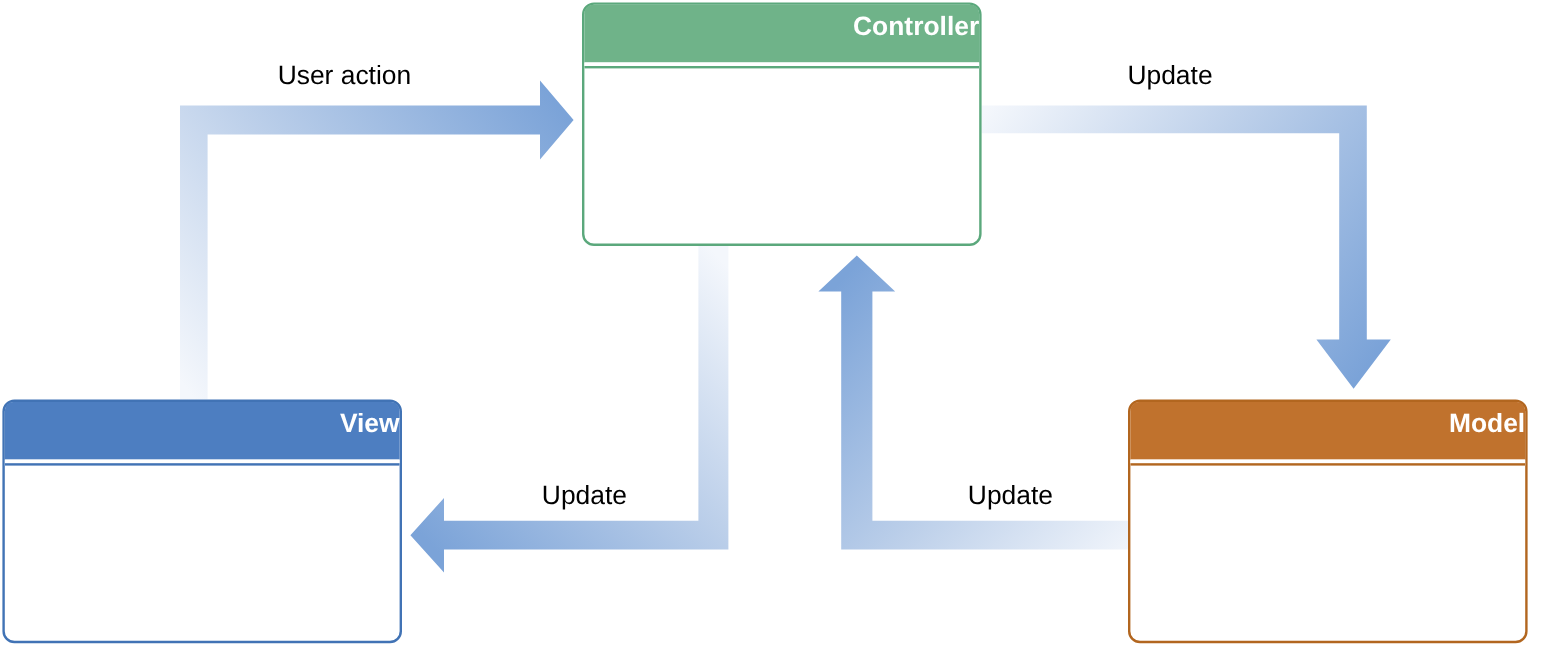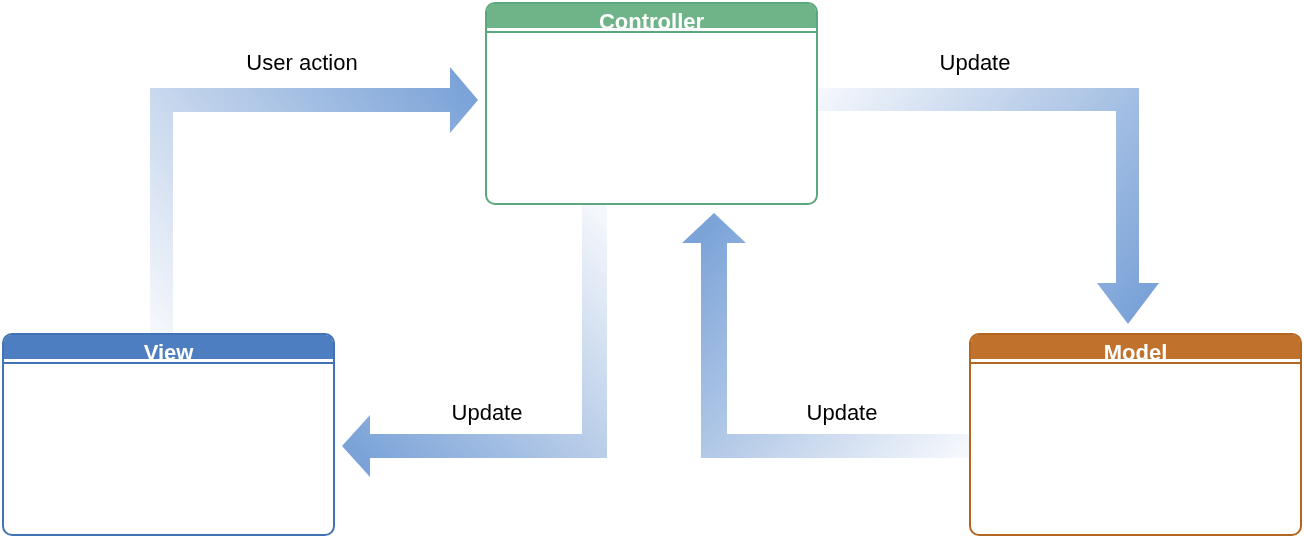--- a/index.html
+++ b/index.html
@@ -19,45 +19,45 @@
   .node {
     position: absolute;
     box-sizing: border-box;
     width: 333px;
     height: 203px;
     background: #ffffff;
     border: 2px solid var(--border);
     border-radius: 10px;
   }
   .node-header {
-    height: 24px;
+    height: 48px;
     line-height: 36px;
     background: var(--header);
     border-radius: 7px 7px 0 0;
-    text-align: center;
+    text-align: right;
     color: #ffffff;
     font-size: 22px;
     font-weight: bold;
   }
   .node-divider {
     height: 3px;
     background: #ffffff;
     border-bottom: 2px solid var(--border);
   }
   .node--controller { --border: #5ba87c; --header: #6fb389; left: 485px; top: 2px; }
   .node--view       { --border: #4173b5; --header: #4d7ec1; left: 2px;   top: 333px; }
-  .node--model      { --border: #b2661f; --header: #c0722d; left: 969px; top: 333px; }
+  .node--model      { --border: #b2661f; --header: #c0722d; left: 940px; top: 333px; }
   .edge-label {
     position: absolute;
     transform: translateX(-50%);
     font-size: 22px;
     color: #000000;
     white-space: nowrap;
   }
-  .edge-label--user-action   { left: 302px; top: 50px; text-align: center; }
+  .edge-label--user-action   { left: 287px; top: 50px; text-align: center; }
   .edge-label--update-top    { left: 975px; top: 50px; }
   .edge-label--update-bottom { left: 487px; top: 400px; }
   .edge-label--notify        { left: 842px; top: 400px; }
 </style>
 </head>
 <body>
 
 <div class="canvas">
 
   <svg class="arrows-layer" width="1304" height="539" viewBox="0 0 1304 539" xmlns="http://www.w3.org/2000/svg">

